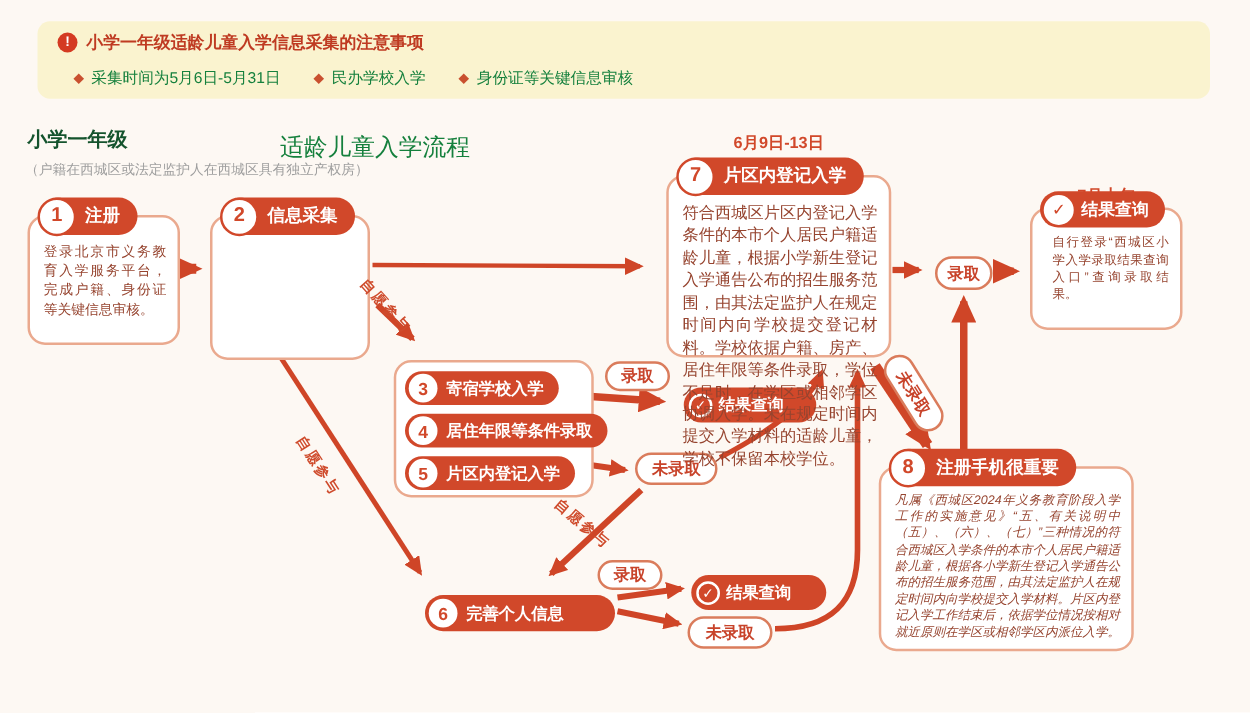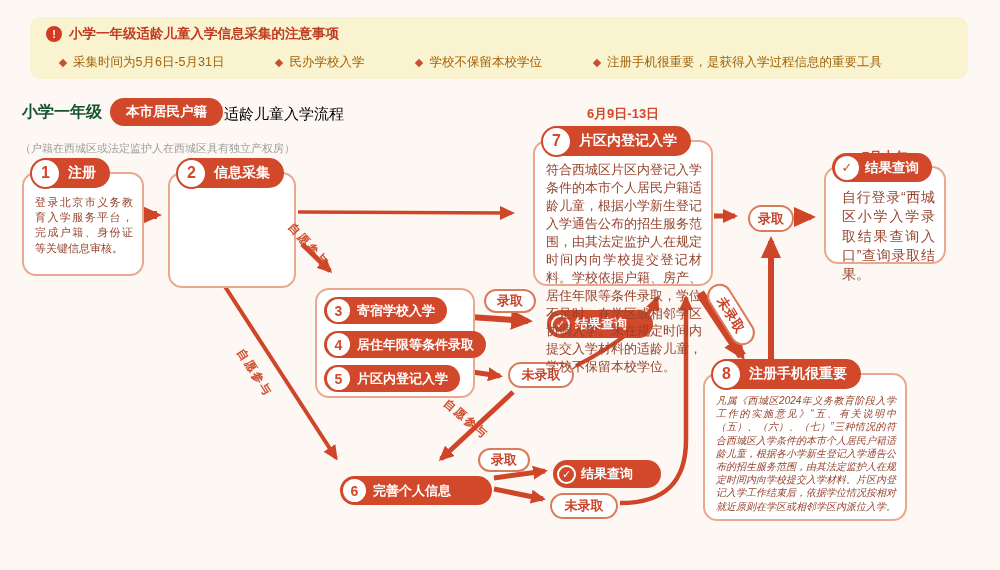--- a/index.html
+++ b/index.html
@@ -5,28 +5,28 @@
   html,body{margin:0;padding:0;background:#ffffff;}
   .canvas{position:relative;width:1000px;height:570px;background:#fdf8f3;
     font-family:"Liberation Sans","DejaVu Sans",sans-serif;overflow:hidden;}
   .abs{position:absolute;}
 
   
   .banner{background:#faf3cf;border-radius:10px;}
   .banner-title{display:flex;align-items:center;gap:7px;font-size:13.5px;font-weight:bold;color:#bf3b22;}
   .alert-icon{width:16px;height:16px;border-radius:50%;background:#d43a22;color:#fff;font-size:11px;
     font-weight:bold;display:flex;align-items:center;justify-content:center;flex:none;}
-  .banner-bullets{display:flex;gap:52px;font-size:12.5px;color:#a16207;align-items:flex-end;white-space:nowrap;}
+  .banner-bullets{display:flex;gap:28px;font-size:12.5px;color:#15803d;align-items:flex-end;white-space:nowrap;}
   .bullet{display:flex;align-items:center;gap:7px;}
   .diamond{width:6px;height:6px;background:#c9502f;transform:rotate(45deg);flex:none;}
 
   
   .grade{font-size:16px;font-weight:bold;color:#14532d;}
   .badge{background:#d1482a;color:#fff;font-size:13.5px;font-weight:bold;padding:5px 16px;border-radius:999px;}
-  .suffix{font-size:15px;color:#000000;}
+  .suffix{font-size:19px;color:#15803d;}
   .subtitle{font-size:11px;color:#9e9e9e;}
 
   
   .box{background:#fff;border:2px solid #eaa98e;border-radius:14px;box-sizing:border-box;}
   .step-head{position:absolute;top:-16px;left:8px;height:30px;background:#d1482a;border-radius:999px;
     display:flex;align-items:center;padding-right:14px;color:#fff;font-weight:bold;font-size:14px;white-space:nowrap;}
   .num-circle{width:31px;height:31px;border-radius:50%;background:#fff;border:2px solid #d1482a;color:#d1482a;
     font-size:16px;font-weight:bold;display:flex;align-items:center;justify-content:center;margin-right:7px;
     margin-left:-2px;box-sizing:border-box;flex:none;}
   .box-body{position:absolute;left:0;right:0;top:0;padding:21px 9px 5px 11px;color:#96442f;
@@ -96,33 +96,28 @@
       <span class="bullet">
           <span class="diamond"></span>
           <span>采集时间为5月6日-5月31日</span>
         </span>
       <span class="bullet">
           <span class="diamond"></span>
           <span>民办学校入学</span>
         </span>
       <span class="bullet">
           <span class="diamond"></span>
-          <span>学校不保留本校学位</span>
-        </span>
-      <span class="bullet">
-          <span class="diamond"></span>
-          <span>注册手机很重要，是获得入学过程信息的重要工具</span>
+          <span>身份证等关键信息审核</span>
         </span>
     </div>
   </div>
 
   <div class="abs grade z2" style="left:22px;top:102px;">小学一年级</div>
-  <div class="abs badge z2" style="left:110px;top:98px;">本市居民户籍</div>
   <div class="abs suffix z2" style="left:224px;top:105px;">适龄儿童入学流程</div>
-  <div class="abs subtitle z2" style="left:20px;top:141px;">（户籍在西城区或法定监护人在西城区具有独立产权房）</div>
+  <div class="abs subtitle z2" style="left:20px;top:128px;">（户籍在西城区或法定监护人在西城区具有独立产权房）</div>
 
   <div class="abs box z2" style="left:22px;top:172px;width:122px;height:104px;">
     <div class="step-head">
       <span class="num-circle">1</span>
       <span>注册</span>
     </div>
     <div class="box-body" style="font-size:11px;">登录北京市义务教育入学服务平台，完成户籍、身份证等关键信息审核。</div>
   </div>
 
   <div class="abs box z2" style="left:168px;top:172px;width:128px;height:116px;">
@@ -176,21 +171,21 @@
 
   <div class="abs oval z2" style="left:748px;top:205px;width:46px;height:27px;">录取</div>
   <div class="abs oval z2" style="left:697px;top:302px;width:68px;height:25px;transform:rotate(58deg);">未录取</div>
 
   <div class="abs date-label z2" style="left:824px;top:148px;width:122px;">7月上旬</div>
   <div class="abs box z2" style="left:824px;top:166px;width:122px;height:98px;">
     <div class="result-head">
       <span class="check-circle-white">✓</span>
       <span>结果查询</span>
     </div>
-    <div class="box-body" style="font-size:14px;padding-top:20px;padding-left:16px;">自行登录“西城区小学入学录取结果查询入口”查询录取结果。</div>
+    <div class="box-body" style="font-size:10px;padding-top:20px;padding-left:16px;">自行登录“西城区小学入学录取结果查询入口”查询录取结果。</div>
   </div>
 
   <div class="abs box z2" style="left:703px;top:373px;width:204px;height:148px;">
     <div class="step-head">
       <span class="num-circle">8</span>
       <span>注册手机很重要</span>
     </div>
     <div class="box-body" style="font-size:10px;padding-top:19px;line-height:1.32;font-style:italic;">凡属《西城区2024年义务教育阶段入学工作的实施意见》“五、有关说明中（五）、（六）、（七）”三种情况的符合西城区入学条件的本市个人居民户籍适龄儿童，根据各小学新生登记入学通告公布的招生服务范围，由其法定监护人在规定时间内向学校提交入学材料。片区内登记入学工作结束后，依据学位情况按相对就近原则在学区或相邻学区内派位入学。</div>
   </div>
 

